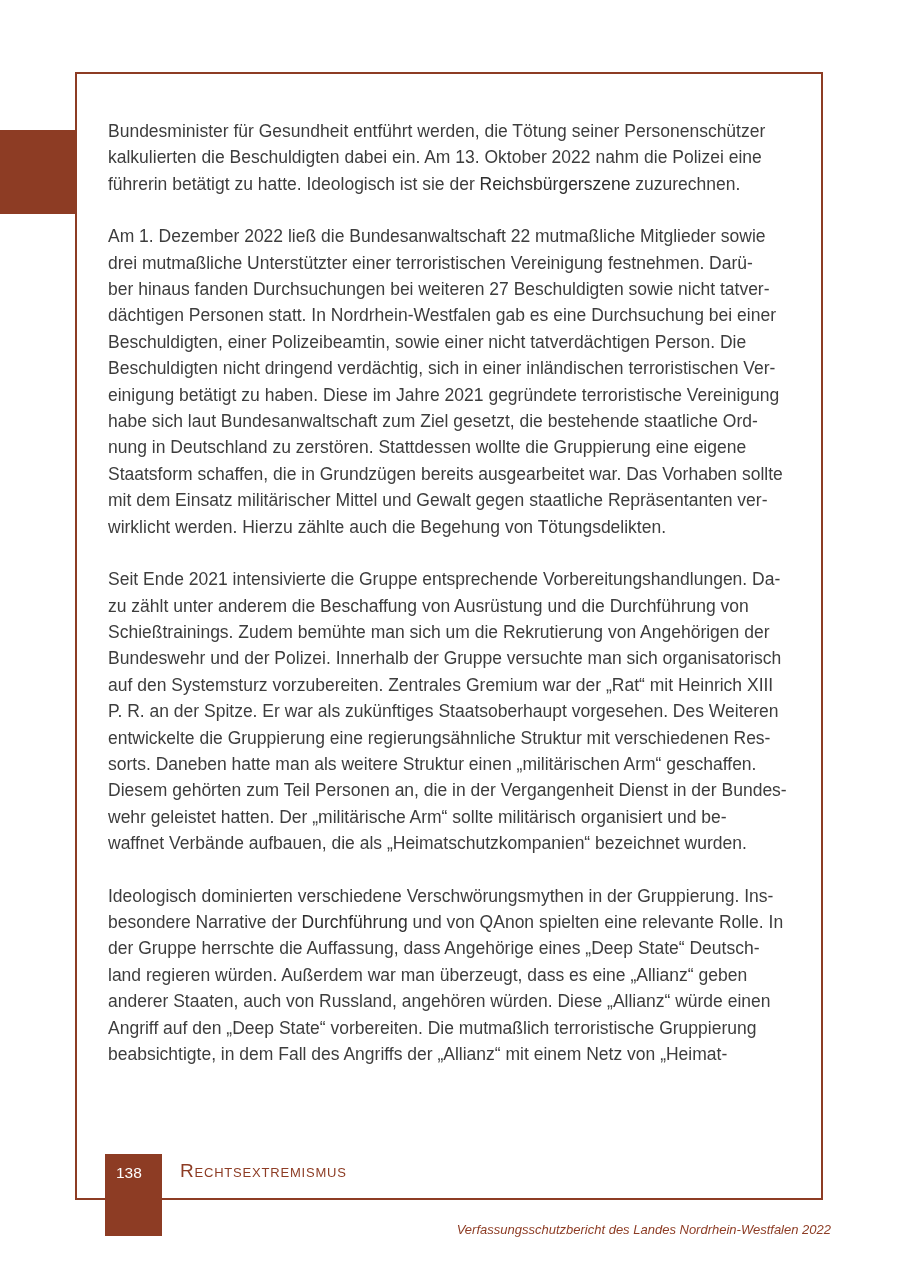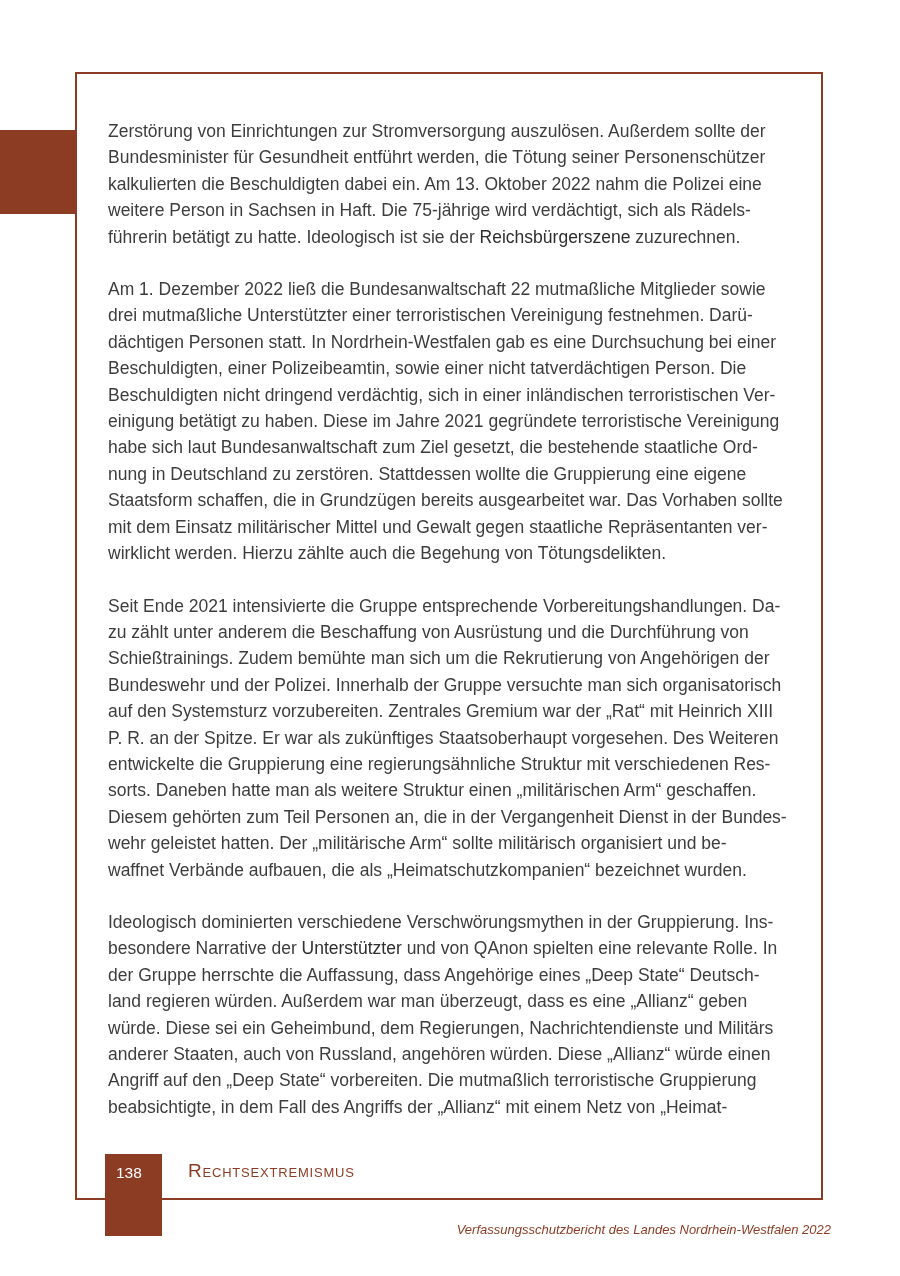--- a/index.html
+++ b/index.html
@@ -77,50 +77,48 @@
   }
   .section-label {
     position: absolute;
     left: 180px;
     top: 1160px;
     color: var(--accent);
     font-size: 19px;
     font-variant: small-caps;
     letter-spacing: 0.8px;
     z-index: 3;
-    margin-left: 8px;
   }
   .report-title {
     position: absolute;
     right: 69px;
     top: 1222px;
     color: var(--accent);
     font-size: 13px;
     z-index: 3;
     font-style: italic;
   }
 </style>
 </head>
 <body>
 
 <div class="page">
   <div class="left-tab"></div>
   <div class="frame"></div>
 
   <div class="text-body">
       <p class="para">
-        <span class="line"><span>Zerstörung von Einrichtungen zur Stromversorgung auszulösen. Außerdem sollte der</span></span>
         <span class="line"><span>Bundesminister für Gesundheit entführt werden, die Tötung seiner Personenschützer</span></span>
         <span class="line"><span>kalkulierten die Beschuldigten dabei ein. Am 13. Oktober 2022 nahm die Polizei eine</span></span>
-        <span class="line"><span>weitere Person in Sachsen in Haft. Die 75-jährige wird verdächtigt, sich als Rädels-</span></span>
         <span class="line"><span>führerin betätigt zu hatte. Ideologisch ist sie der </span><b>Reichsbürgerszene</b><span> zuzurechnen.</span></span>
       </p>
       <p class="para">
         <span class="line"><span>Am 1. Dezember 2022 ließ die Bundesanwaltschaft 22 mutmaßliche Mitglieder sowie</span></span>
         <span class="line"><span>drei mutmaßliche Unterstützter einer terroristischen Vereinigung festnehmen. Darü-</span></span>
+        <span class="line"><span>ber hinaus fanden Durchsuchungen bei weiteren 27 Beschuldigten sowie nicht tatver-</span></span>
         <span class="line"><span>dächtigen Personen statt. In Nordrhein-Westfalen gab es eine Durchsuchung bei einer</span></span>
         <span class="line"><span>Beschuldigten, einer Polizeibeamtin, sowie einer nicht tatverdächtigen Person. Die</span></span>
         <span class="line"><span>Beschuldigten nicht dringend verdächtig, sich in einer inländischen terroristischen Ver-</span></span>
         <span class="line"><span>einigung betätigt zu haben. Diese im Jahre 2021 gegründete terroristische Vereinigung</span></span>
         <span class="line"><span>habe sich laut Bundesanwaltschaft zum Ziel gesetzt, die bestehende staatliche Ord-</span></span>
         <span class="line"><span>nung in Deutschland zu zerstören. Stattdessen wollte die Gruppierung eine eigene</span></span>
         <span class="line"><span>Staatsform schaffen, die in Grundzügen bereits ausgearbeitet war. Das Vorhaben sollte</span></span>
         <span class="line"><span>mit dem Einsatz militärischer Mittel und Gewalt gegen staatliche Repräsentanten ver-</span></span>
         <span class="line"><span>wirklicht werden. Hierzu zählte auch die Begehung von Tötungsdelikten.</span></span>
       </p>
@@ -132,24 +130,23 @@
         <span class="line"><span>auf den Systemsturz vorzubereiten. Zentrales Gremium war der „Rat“ mit Heinrich XIII</span></span>
         <span class="line"><span>P. R. an der Spitze. Er war als zukünftiges Staatsoberhaupt vorgesehen. Des Weiteren</span></span>
         <span class="line"><span>entwickelte die Gruppierung eine regierungsähnliche Struktur mit verschiedenen Res-</span></span>
         <span class="line"><span>sorts. Daneben hatte man als weitere Struktur einen „militärischen Arm“ geschaffen.</span></span>
         <span class="line"><span>Diesem gehörten zum Teil Personen an, die in der Vergangenheit Dienst in der Bundes-</span></span>
         <span class="line"><span>wehr geleistet hatten. Der „militärische Arm“ sollte militärisch organisiert und be-</span></span>
         <span class="line"><span>waffnet Verbände aufbauen, die als „Heimatschutzkompanien“ bezeichnet wurden.</span></span>
       </p>
       <p class="para">
         <span class="line"><span>Ideologisch dominierten verschiedene Verschwörungsmythen in der Gruppierung. Ins-</span></span>
-        <span class="line"><span>besondere Narrative der </span><b>Unterstützter</b><span> und von QAnon spielten eine relevante Rolle. In</span></span>
+        <span class="line"><span>besondere Narrative der </span><b>Durchführung</b><span> und von QAnon spielten eine relevante Rolle. In</span></span>
         <span class="line"><span>der Gruppe herrschte die Auffassung, dass Angehörige eines „Deep State“ Deutsch-</span></span>
         <span class="line"><span>land regieren würden. Außerdem war man überzeugt, dass es eine „Allianz“ geben</span></span>
-        <span class="line"><span>würde. Diese sei ein Geheimbund, dem Regierungen, Nachrichtendienste und Militärs</span></span>
         <span class="line"><span>anderer Staaten, auch von Russland, angehören würden. Diese „Allianz“ würde einen</span></span>
         <span class="line"><span>Angriff auf den „Deep State“ vorbereiten. Die mutmaßlich terroristische Gruppierung</span></span>
         <span class="line"><span>beabsichtigte, in dem Fall des Angriffs der „Allianz“ mit einem Netz von „Heimat-</span></span>
       </p>
     </div>
 
   <div class="page-number-box">
     <span class="num">138</span>
   </div>
 

